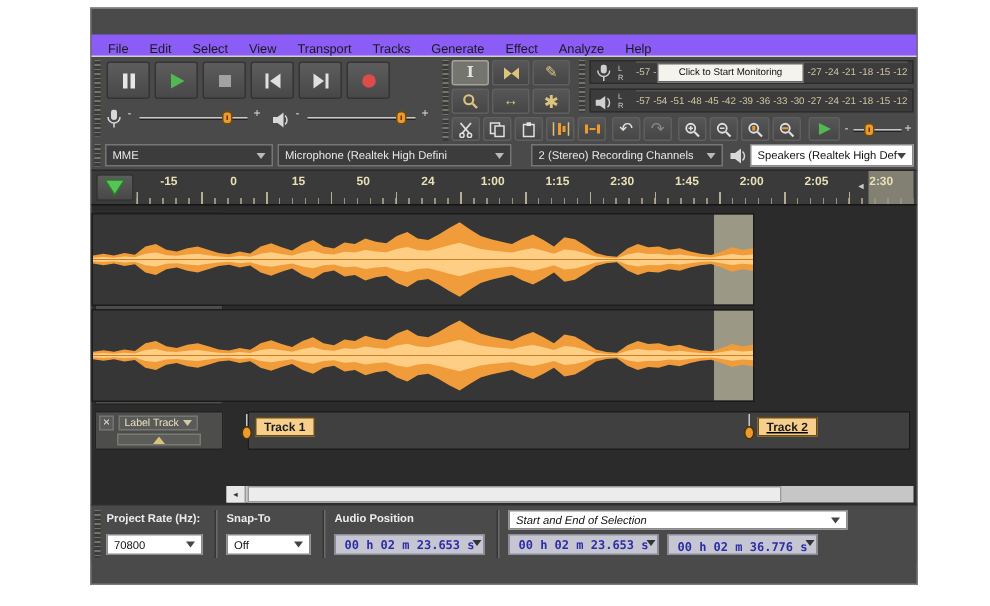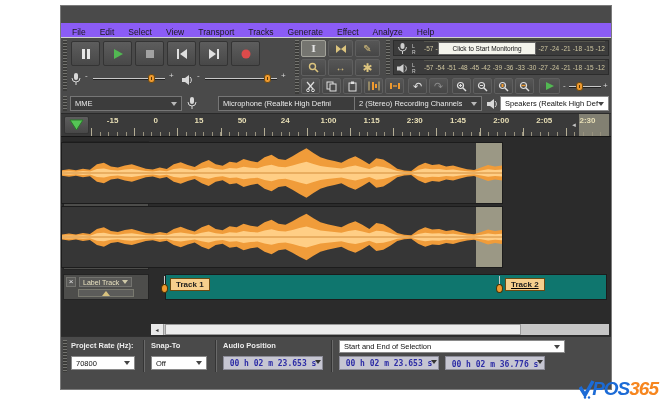--- a/index.html
+++ b/index.html
@@ -72,21 +72,21 @@
   .info{position:absolute;left:4px;font-size:6.5px;color:#d8cf9f;line-height:1.25;}
   .collapse{position:absolute;left:14px;bottom:3px;width:56px;height:8px;background:#5c5c5a;border:1px solid #79796f;
             display:flex;align-items:center;justify-content:center;box-sizing:border-box;}
   .collapse i{width:0;height:0;border-left:4px solid transparent;border-right:4px solid transparent;border-bottom:5px solid #d8c27e;}
   .vruler{position:absolute;left:88px;width:16px;color:#cfc6a0;font-size:6px;}
   .vruler div{position:absolute;right:2px;}
   .channel{position:absolute;left:0;width:442px;height:62px;background:#363636;border:1px solid #1c1c1c;box-sizing:border-box;overflow:hidden;}
   .chsel{position:absolute;left:414px;top:0;width:28px;height:100%;background:#9b9885;}
   .channel svg{position:absolute;left:0;top:0;width:100%;height:100%;}
   
-  .labelarea{position:absolute;left:104px;width:442px;height:26px;background:#0f766e;border:1px solid #1c1c1c;box-sizing:border-box;}
+  .labelarea{position:absolute;left:104px;width:442px;height:26px;background:#404040;border:1px solid #1c1c1c;box-sizing:border-box;}
   .flag{position:absolute;top:3px;display:flex;align-items:flex-start;}
   .flag .pin{position:relative;width:8px;height:16px;margin-top:2px;}
   .flag .pin:before{content:"";position:absolute;left:3px;top:-4px;width:1px;height:8px;background:#c9c9c9;}
   .flag .pin:after{content:"";position:absolute;left:0;top:4px;width:7px;height:9px;border-radius:50%;
                    background:#ef9a2f;border:1px solid #4a3408;box-sizing:border-box;}
   .flag .tag{margin-left:1px;background:#f6cf8d;border:1px solid #6b4a12;color:#1c1c1c;
              font-size:8px;font-weight:bold;padding:1px 5px;}
   
   .hscroll{position:absolute;left:90px;right:2px;height:11px;background:#c6c6c6;}
   .hs-btn{position:absolute;left:0;top:0;width:13px;height:11px;background:#e8e8e8;border-right:1px solid #9a9a9a;
@@ -358,21 +358,21 @@
     <div class="grip" style="left:2px;top:58px;height:15px;"></div>
     <div class="combo-dark" style="left:9px;top:58px;width:112px;">
       <span class="comtext">MME</span>
           <span class="chev"></span>
     </div>
     <svg width="10" height="13" style="position:absolute;left:126px;top:59px;">
       <rect x="3" y="0" width="4" height="7" rx="2" fill="#d8d8d8"></rect>
           <path d="M1,5 a4,4 0 0 0 8,0" stroke="#d8d8d8" fill="none" stroke-width="1"></path>
           <line x1="5" y1="9" x2="5" y2="12" stroke="#d8d8d8" stroke-width="1"></line>
     </svg>
-    <div class="combo-dark" style="left:157px;top:58px;width:156px;">
+    <div class="combo-dark" style="left:124px;top:58px;width:156px;">
       <span class="comtext">Microphone (Realtek High Defini</span>
           <span class="chev"></span>
     </div>
     <div class="combo-dark" style="left:293px;top:58px;width:128px;">
       <span class="comtext">2 (Stereo) Recording Channels</span>
           <span class="chev"></span>
     </div>
     <svg width="12" height="12" style="position:absolute;left:425px;top:60px;">
       <polygon points="1,4 4,4 8,1 8,11 4,8 1,8" fill="#d8d8d8"></polygon>
           <path d="M9,3 a4,4 0 0 1 0,6" stroke="#d8d8d8" fill="none" stroke-width="1"></path>
@@ -512,39 +512,30 @@
       <span class="comtext">Off</span>
           <span class="chev"></span>
     </div>
     <div class="sb-sep" style="left:154px;"></div>
     <span class="sb-label" style="left:162px;">Audio Position</span>
     <div class="timefield" style="left:162px;width:100px;">
       <span>00 h 02 m 23.653 s</span>
       <span class="tf-arrow"></span>
     </div>
     <div class="sb-sep" style="left:270px;"></div>
-    <div class="combo-light" style="left:278px;top:3px;width:226px;height:13px;">
+    <div class="combo-light" style="left:278px;top:3px;width:226px;height:13px;font-style:italic;">
       <span class="comtext">Start and End of Selection</span>
           <span class="chev"></span>
     </div>
     <div class="timefield" style="left:278px;width:100px;">
       <span>00 h 02 m 23.653 s</span>
       <span class="tf-arrow"></span>
     </div>
     <div class="timefield" style="left:384px;width:100px;align-items:flex-end;">
       <span>00 h 02 m 36.776 s</span>
       <span class="tf-arrow"></span>
     </div>
   </div>
 
 
 </div>
 
-<div class="watermark">
-  <svg width="16" height="20" style="margin-right:-3px;">
-    <polyline points="1,8 6,16 14,2" stroke="#1c6bd6" stroke-width="3.5" fill="none"></polyline>
-    <circle cx="6" cy="18.5" r="1.2" fill="#1c6bd6"></circle>
-        <circle cx="10" cy="18.5" r="1.2" fill="#1c6bd6"></circle>
-  </svg>
-  <span class="wm-blue">POS</span>
-  <span class="wm-orange">365</span>
 </div>
-</div>
 
 </body></html>

